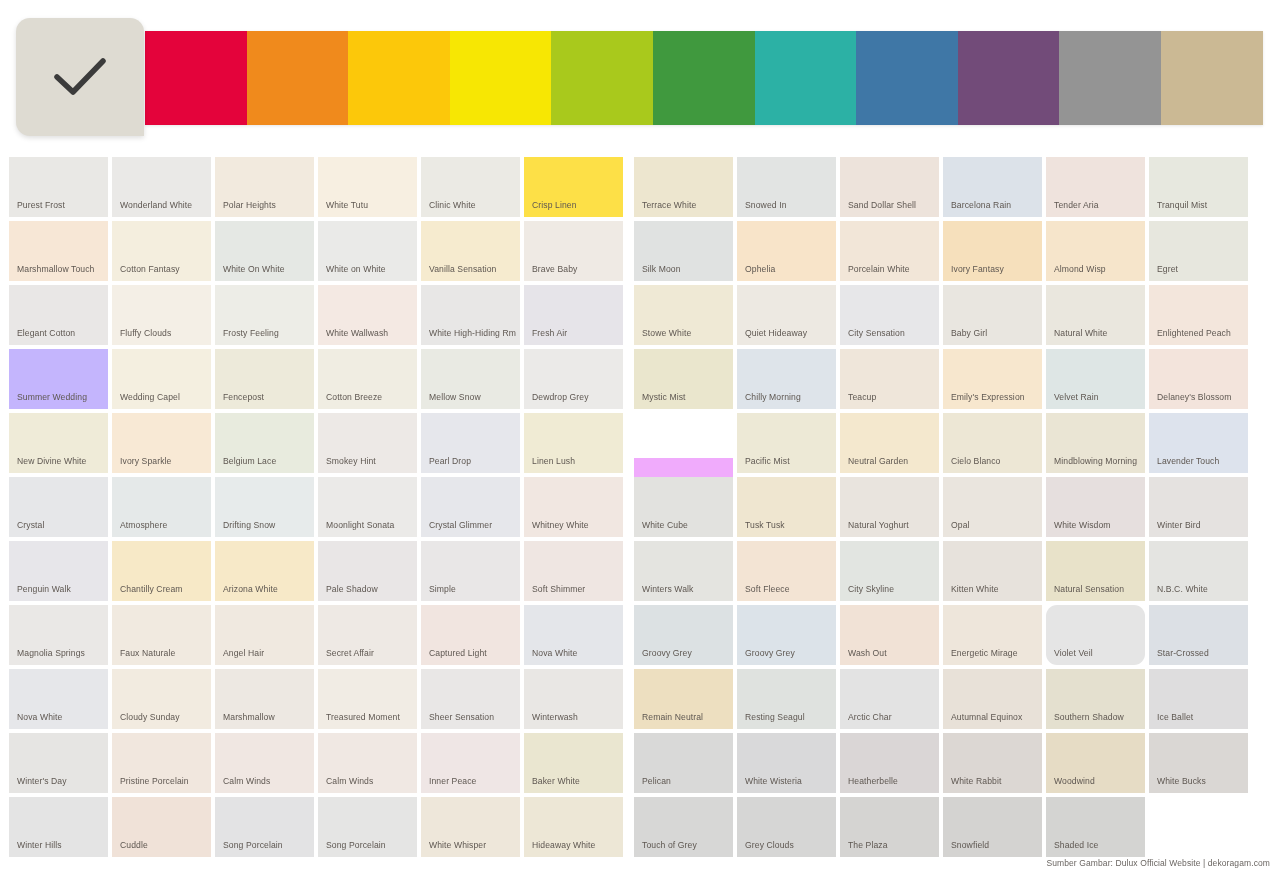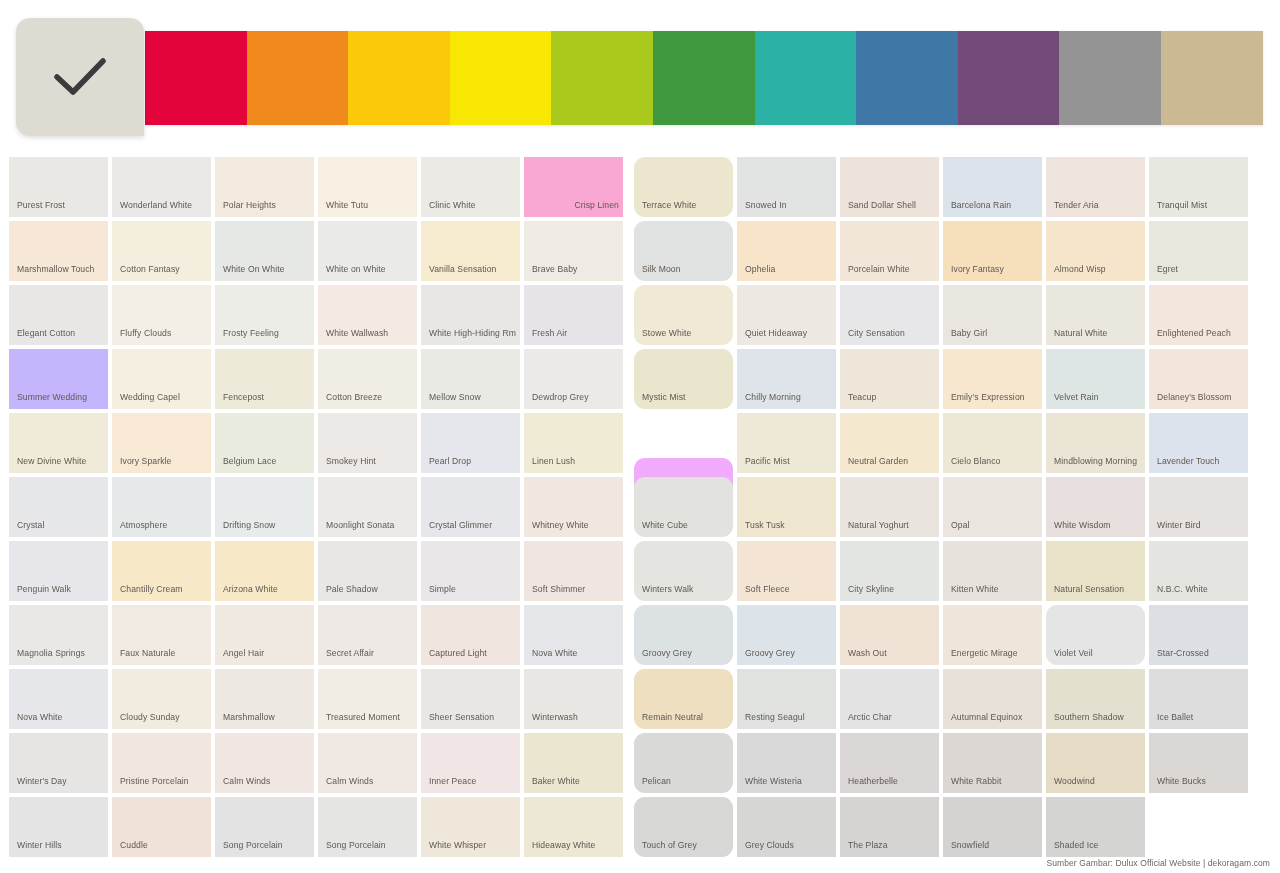--- a/index.html
+++ b/index.html
@@ -69,21 +69,20 @@
   .swatch {
     width: 99px;
     height: 60px;
     position: relative;
     flex: 0 0 99px;
     box-sizing: border-box;
   }
   
   .swatch.gutter-before {
     margin-left: 7px;
-    border-radius: 11px;
   }
   .swatch-label {
     position: absolute;
     left: 8px;
     bottom: 6px;
     right: 4px;
     font-size: 8.6px;
     line-height: 12px;
     color: #5e5751;
     letter-spacing: 0.1px;
@@ -139,21 +138,21 @@
       </div>
       <div class="swatch" style="background: rgb(242, 234, 222);">
         <span class="swatch-label">Polar Heights</span>
       </div>
       <div class="swatch" style="background: rgb(247, 239, 225);">
         <span class="swatch-label">White Tutu</span>
       </div>
       <div class="swatch" style="background: rgb(235, 234, 228);">
         <span class="swatch-label">Clinic White</span>
       </div>
-      <div class="swatch" style="background: #f9a8d4; text-align: right;">
+      <div class="swatch" style="background: #fde047;">
         <span class="swatch-label">Crisp Linen</span>
       </div>
       <div class="swatch gutter-before" style="background: rgb(237, 230, 207);">
         <span class="swatch-label">Terrace White</span>
       </div>
       <div class="swatch" style="background: rgb(226, 228, 227);">
         <span class="swatch-label">Snowed In</span>
       </div>
       <div class="swatch" style="background: rgb(237, 227, 219);">
         <span class="swatch-label">Sand Dollar Shell</span>

